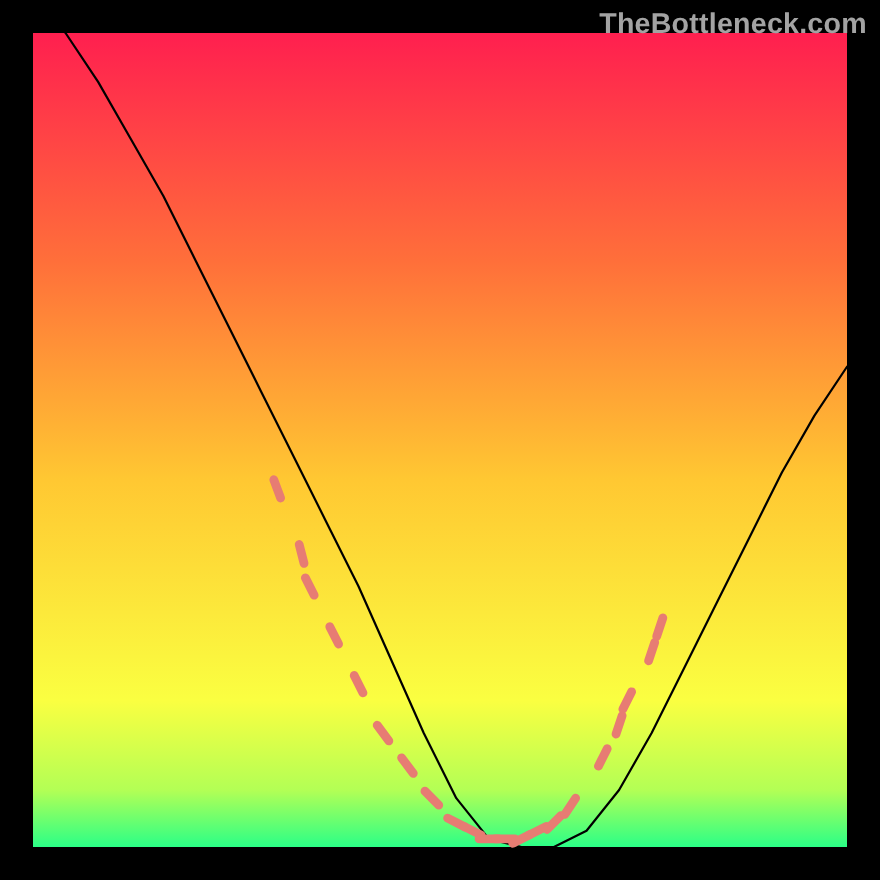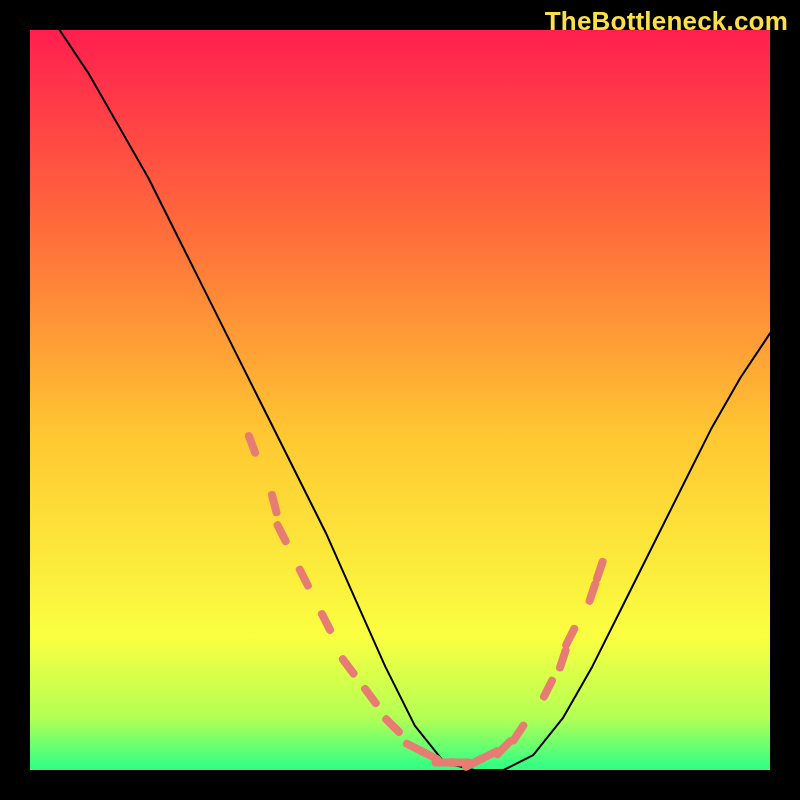--- a/index.html
+++ b/index.html
@@ -26,21 +26,21 @@
       var(--c-mid4) 93%,
       var(--c-bottom) 100%
     );
   }
   .watermark {
     position: absolute;
     top: 6px;
     right: 12px;
     font-size: 26px;
     font-weight: 600;
-    color: #fde047;
+    color: #a3a3a3;
     letter-spacing: 0.2px;
     pointer-events: none;
   }
   svg.curve {
     position: absolute;
     left: 0;
     top: 0;
     width: 740px;
     height: 740px;
     overflow: visible;

